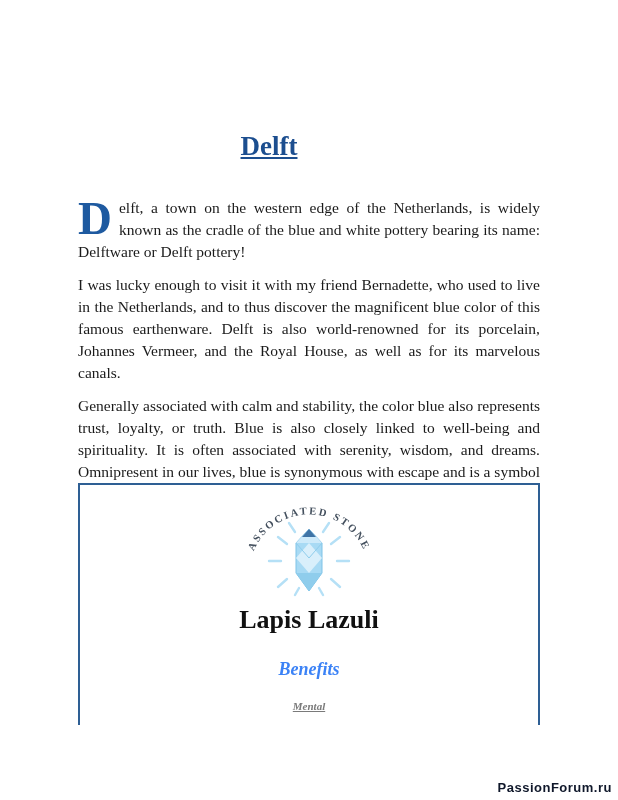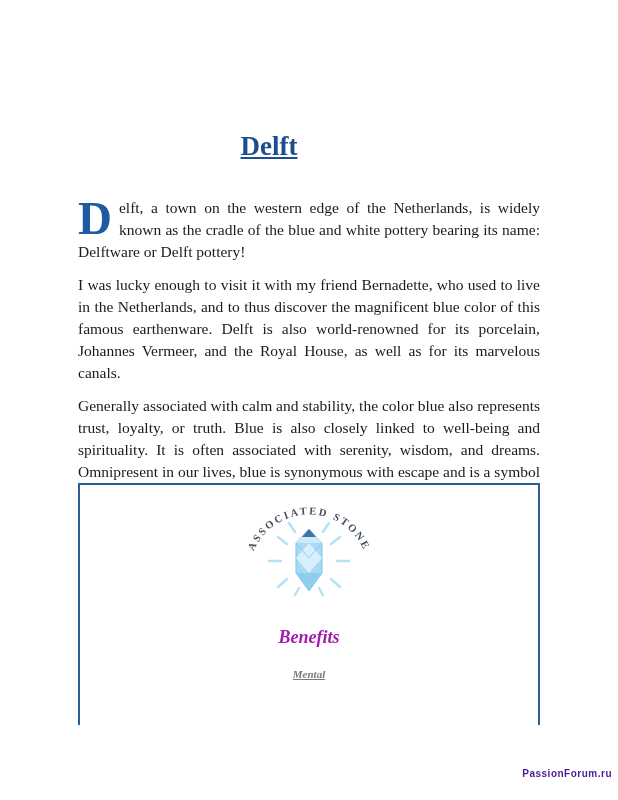--- a/index.html
+++ b/index.html
@@ -54,36 +54,36 @@
     margin:2px 0 0 0;
     font-size:26px;
     font-weight:bold;
     color:#111111;
   }
   .benefits-heading{
     margin:24px 0 0 0;
     font-size:18px;
     font-weight:bold;
     font-style:italic;
-    color:#a21caf;
+    color:#3b82f6;
   }
   .mental-heading{
     margin:20px 0 0 0;
     font-size:11px;
     font-style:italic;
     text-decoration:underline;
     color:#7a7a7a;
   }
   .watermark{
     position:absolute;
-    right:6px;bottom:21px;
+    right:6px;bottom:5px;
     font-family:"Liberation Sans", sans-serif;
-    font-size:10px;
+    font-size:13px;
     font-weight:bold;
-    color:#4c1d95;
+    color:#0f172a;
     letter-spacing:0.5px;
   }
 </style>
 </head>
 <body>
 
 <div class="page">
 
   <h1 class="doc-title">Delft</h1>
 
@@ -119,19 +119,20 @@
         <polygon points="80,30 93,44 93,74 80,92 67,74 67,44" fill="#a8daf4" stroke="#7ec3e7" stroke-width="1"></polygon>
         <polygon points="80,30 93,44 67,44" fill="#cdeafa"></polygon>
         <polygon points="80,30 87,38 73,38" fill="#3f74a6"></polygon>
         <polygon points="80,44 93,59 80,74 67,59" fill="#d9effb"></polygon>
         <polygon points="67,74 93,74 80,92" fill="#8fcdec"></polygon>
         <line x1="67" y1="44" x2="80" y2="59" stroke="#8fcdec" stroke-width="1"></line>
         <line x1="93" y1="44" x2="80" y2="59" stroke="#8fcdec" stroke-width="1"></line>
       </g>
     </svg>
 
+    <h2 class="stone-name">Lapis Lazuli</h2>
     <h3 class="benefits-heading">Benefits</h3>
     <h4 class="mental-heading">Mental</h4>
   </div>
 
   <div class="watermark">PassionForum.ru</div>
 
 </div>
 
 </body></html>

